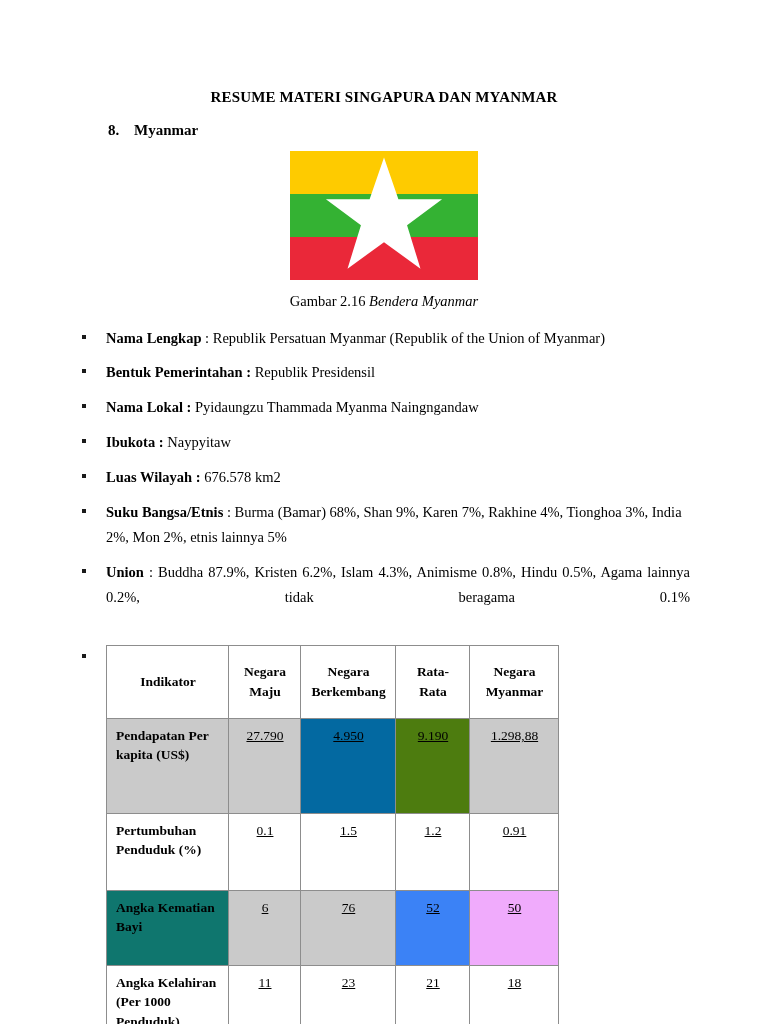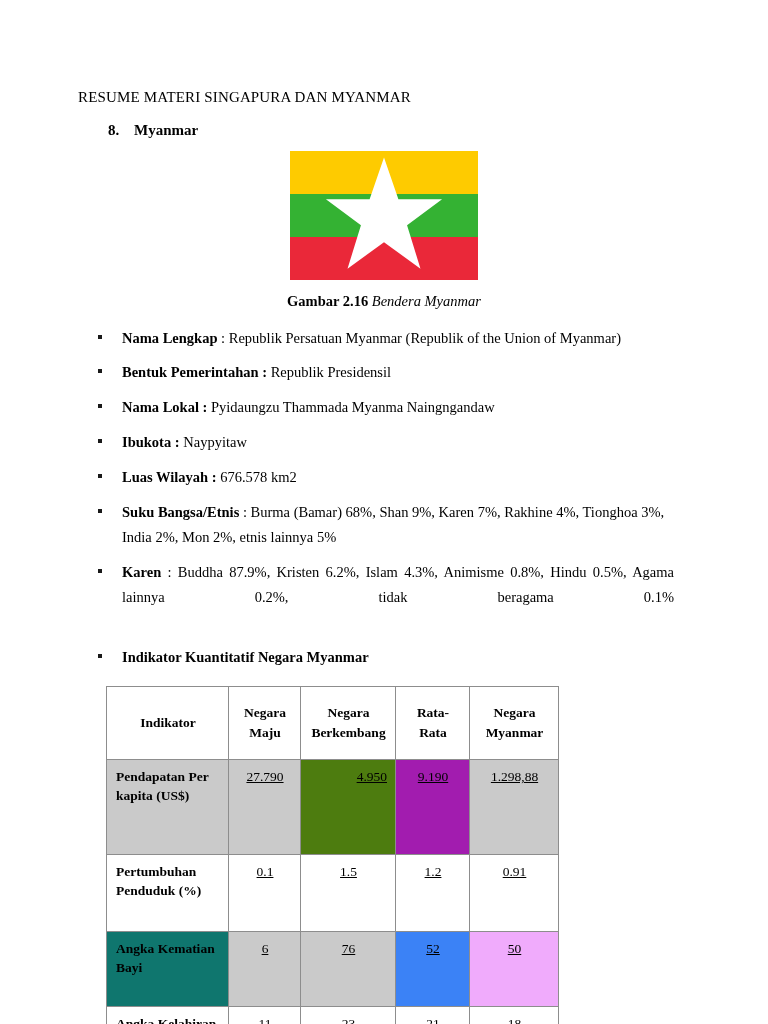--- a/index.html
+++ b/index.html
@@ -18,25 +18,26 @@
 
   .page {
     position: relative;
     width: 768px;
     height: 1024px;
     box-sizing: border-box;
     padding: 88px 78px 0 78px;
   }
 
   .doc-title {
-    text-align: left;
+    text-align: center;
     font-size: 15px;
     letter-spacing: 0.15px;
     margin: 0 0 14px 0;
     line-height: 1.3;
+    font-weight: bold;
   }
 
   .section-heading {
     display: flex;
     align-items: baseline;
     font-weight: bold;
     font-size: 15px;
     margin: 0 0 12px 0;
     padding-left: 30px;
   }
@@ -74,26 +75,26 @@
     transform: translate(-50%, -50%);
     width: 122px;
     height: 122px;
   }
 
   .fig-caption {
     text-align: center;
     font-size: 14.5px;
     margin: 12px 0 16px 0;
   }
-  .fig-caption .cap-label { font-weight: bold; }
+  .fig-caption .cap-label { font-weight: normal; }
   .fig-caption .cap-text  { font-style: italic; }
 
   
   .bullets {
-    margin: 16px;
+    margin: 0;
     padding: 0;
     list-style: none;
   }
   .bullet-item {
     position: relative;
     padding-left: 28px;
     margin-bottom: 10px;
     font-size: 14.5px;
     line-height: 1.72;
   }
@@ -192,22 +193,22 @@
     <span class="cap-label">Gambar 2.16</span><span>&nbsp;</span><span class="cap-text">Bendera Myanmar</span>
   </div>
 
   <ul class="bullets" id="bullet-list">
       <li class="bullet-item"><span class="bullet-mark"></span><span class="lbl">Nama Lengkap</span><span> : </span><span>Republik Persatuan Myanmar (Republik of the Union of Myanmar)</span></li>
       <li class="bullet-item"><span class="bullet-mark"></span><span class="lbl">Bentuk Pemerintahan :</span><span> </span><span>Republik Presidensil</span></li>
       <li class="bullet-item"><span class="bullet-mark"></span><span class="lbl">Nama Lokal :</span><span> </span><span>Pyidaungzu Thammada Myanma Naingngandaw</span></li>
       <li class="bullet-item"><span class="bullet-mark"></span><span class="lbl">Ibukota :</span><span> </span><span>Naypyitaw</span></li>
       <li class="bullet-item"><span class="bullet-mark"></span><span class="lbl">Luas Wilayah :</span><span> </span><span>676.578 km2</span></li>
       <li class="bullet-item"><span class="bullet-mark"></span><span class="lbl">Suku Bangsa/Etnis</span><span> : </span><span>Burma (Bamar) 68%, Shan 9%, Karen 7%, Rakhine 4%, Tionghoa 3%, India 2%, Mon 2%, etnis lainnya 5%</span></li>
-      <li class="bullet-item justify"><span class="bullet-mark"></span><span class="lbl">Karen</span><span> : </span><span>Buddha 87.9%, Kristen 6.2%, Islam 4.3%, Animisme 0.8%, Hindu 0.5%, Agama lainnya 0.2%, tidak beragama 0.1%</span></li>
-      <li class="bullet-item"><span class="bullet-mark"></span><span class="lbl">Indikator Kuantitatif Negara Myanmar</span></li>
+      <li class="bullet-item justify"><span class="bullet-mark"></span><span class="lbl">Union</span><span> : </span><span>Buddha 87.9%, Kristen 6.2%, Islam 4.3%, Animisme 0.8%, Hindu 0.5%, Agama lainnya 0.2%, tidak beragama 0.1%</span></li>
+      <li class="bullet-item"><span class="bullet-mark"></span></li>
     </ul>
 
   <div class="table-block">
     <table class="indicators">
       <colgroup>
         <col class="col-0">
           <col class="col-1">
           <col class="col-2">
           <col class="col-3">
           <col class="col-4">
@@ -218,22 +219,22 @@
           <th>Negara Maju</th>
           <th>Negara Berkembang</th>
           <th>Rata-Rata</th>
           <th>Negara Myanmar</th>
         </tr>
       </thead>
       <tbody id="table-body">
           <tr class="shaded">
             <td class="rowlabel h-r1" style="background: rgb(202, 202, 202);">Pendapatan Per kapita (US$)</td>
             <td class="val " style="background: rgb(202, 202, 202);">27.790</td>
-            <td class="val " style="background: #4d7c0f; text-align: right;">4.950</td>
-            <td class="val " style="background: #a21caf;">9.190</td>
+            <td class="val " style="background: #0369a1;">4.950</td>
+            <td class="val " style="background: #4d7c0f;">9.190</td>
             <td class="val " style="background: rgb(202, 202, 202);">1.298,88</td>
           </tr>
           <tr class="plain">
             <td class="rowlabel h-r2">Pertumbuhan Penduduk (%)</td>
             <td class="val ">0.1</td>
             <td class="val ">1.5</td>
             <td class="val ">1.2</td>
             <td class="val ">0.91</td>
           </tr>
           <tr class="shaded">

